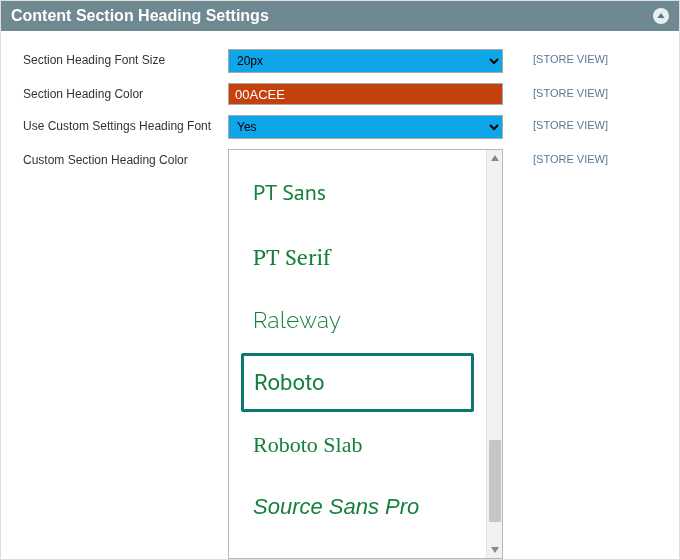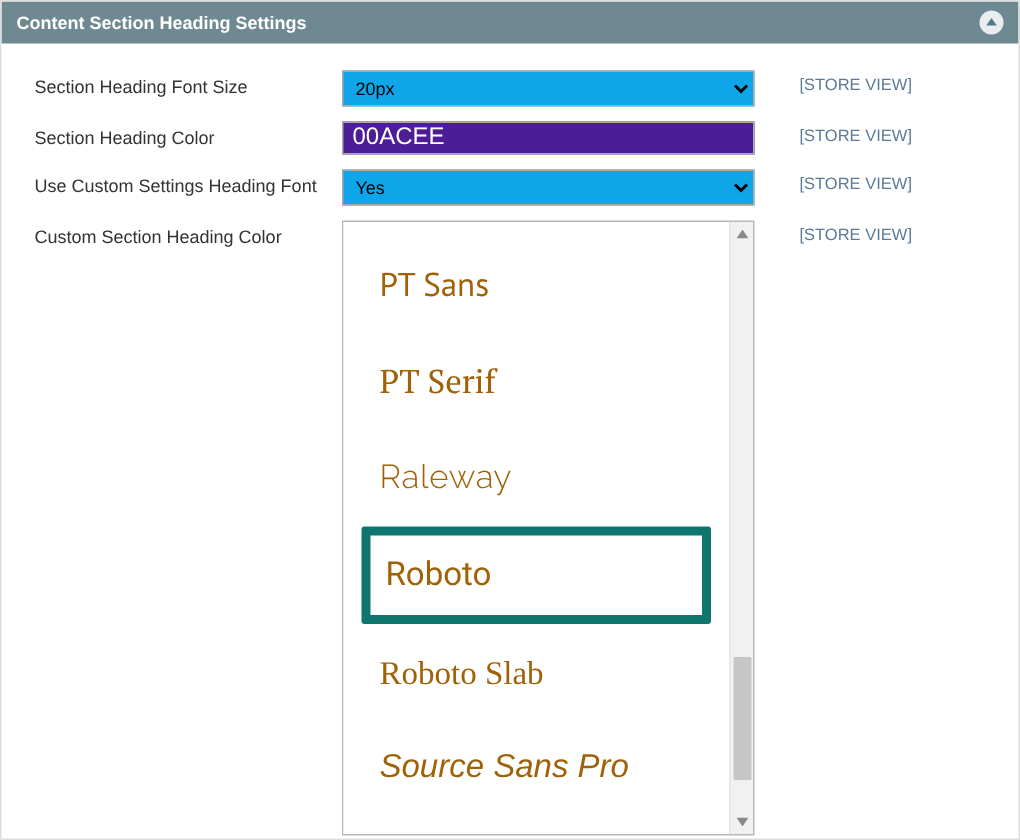--- a/index.html
+++ b/index.html
@@ -12,21 +12,21 @@
     height: 560px;
     border: 1px solid #ddd;
   }
   .panel {
     width: 100%;
   }
   .panel-header {
     background: #6f8992;
     color: #fff;
     font-weight: bold;
-    font-size: 12px;
+    font-size: 16px;
     padding: 6px 10px;
     display: flex;
     justify-content: space-between;
     align-items: center;
   }
   .collapse-btn {
     width: 16px;
     height: 16px;
     border-radius: 50%;
     background: #e8eef0;
@@ -65,48 +65,48 @@
     height: 24px;
     border: 1px solid #aaa;
     background: #0ea5e9;
     font-size: 12px;
     padding: 1px 4px;
   }
   input.color-field {
     width: 100%;
     height: 22px;
     border: 1px solid #aaa;
-    background: #4c1d95;
+    background: #c2410c;
     color: #fff;
-    font-size: 16px;
+    font-size: 13px;
     padding: 2px 6px;
     outline: none;
   }
   .font-picker-wrap {
     display: flex;
     width: 275px;
     height: 410px;
     border: 1px solid #b8b8b8;
   }
   .font-picker {
     flex: 1;
     background: #fff;
     overflow: hidden;
     padding: 8px 10px;
   }
   .font-option {
     padding: 14px 10px;
     margin: 4px 2px;
     font-size: 22px;
-    color: #a16207;
+    color: #15803d;
     cursor: pointer;
     border: 2px solid transparent;
   }
   .font-option.selected {
-    border: 6px solid #0f766e;
+    border: 3px solid #0f766e;
     border-radius: 2px;
   }
   .scrollbar-track {
     width: 16px;
     background: #f1f1f1;
     position: relative;
     border-left: 1px solid #e4e4e4;
   }
   .scroll-arrow {
     position: absolute;

